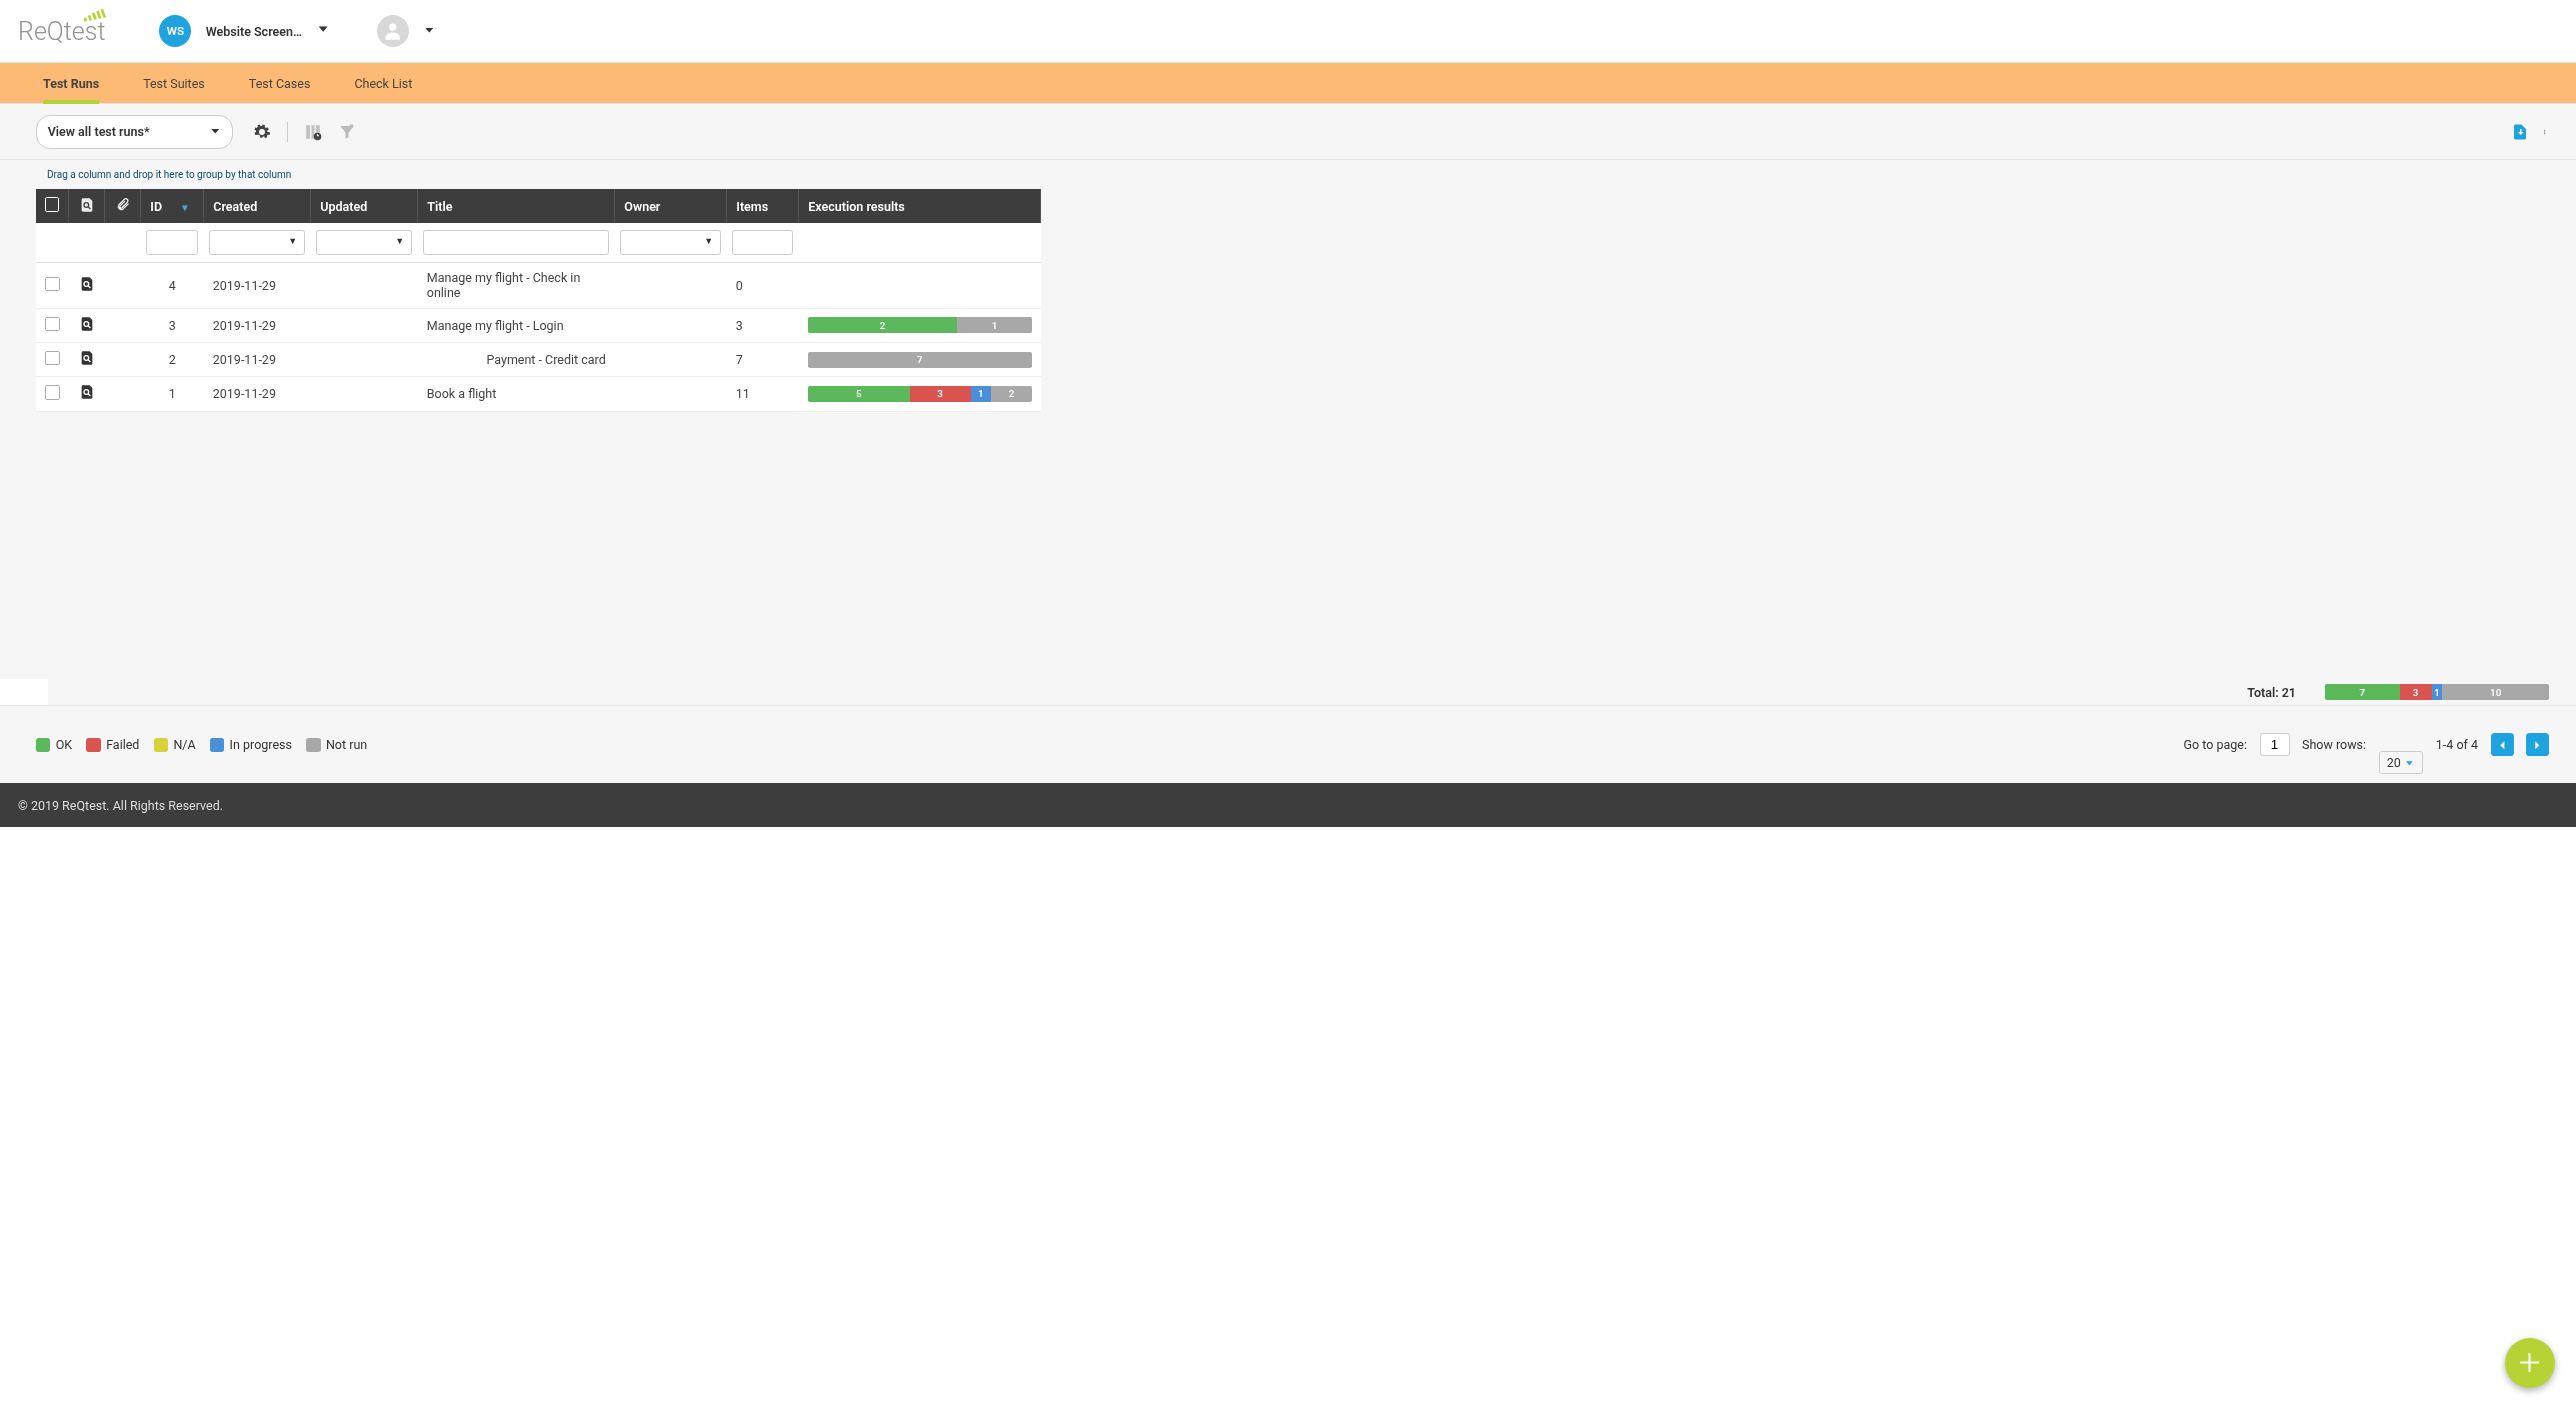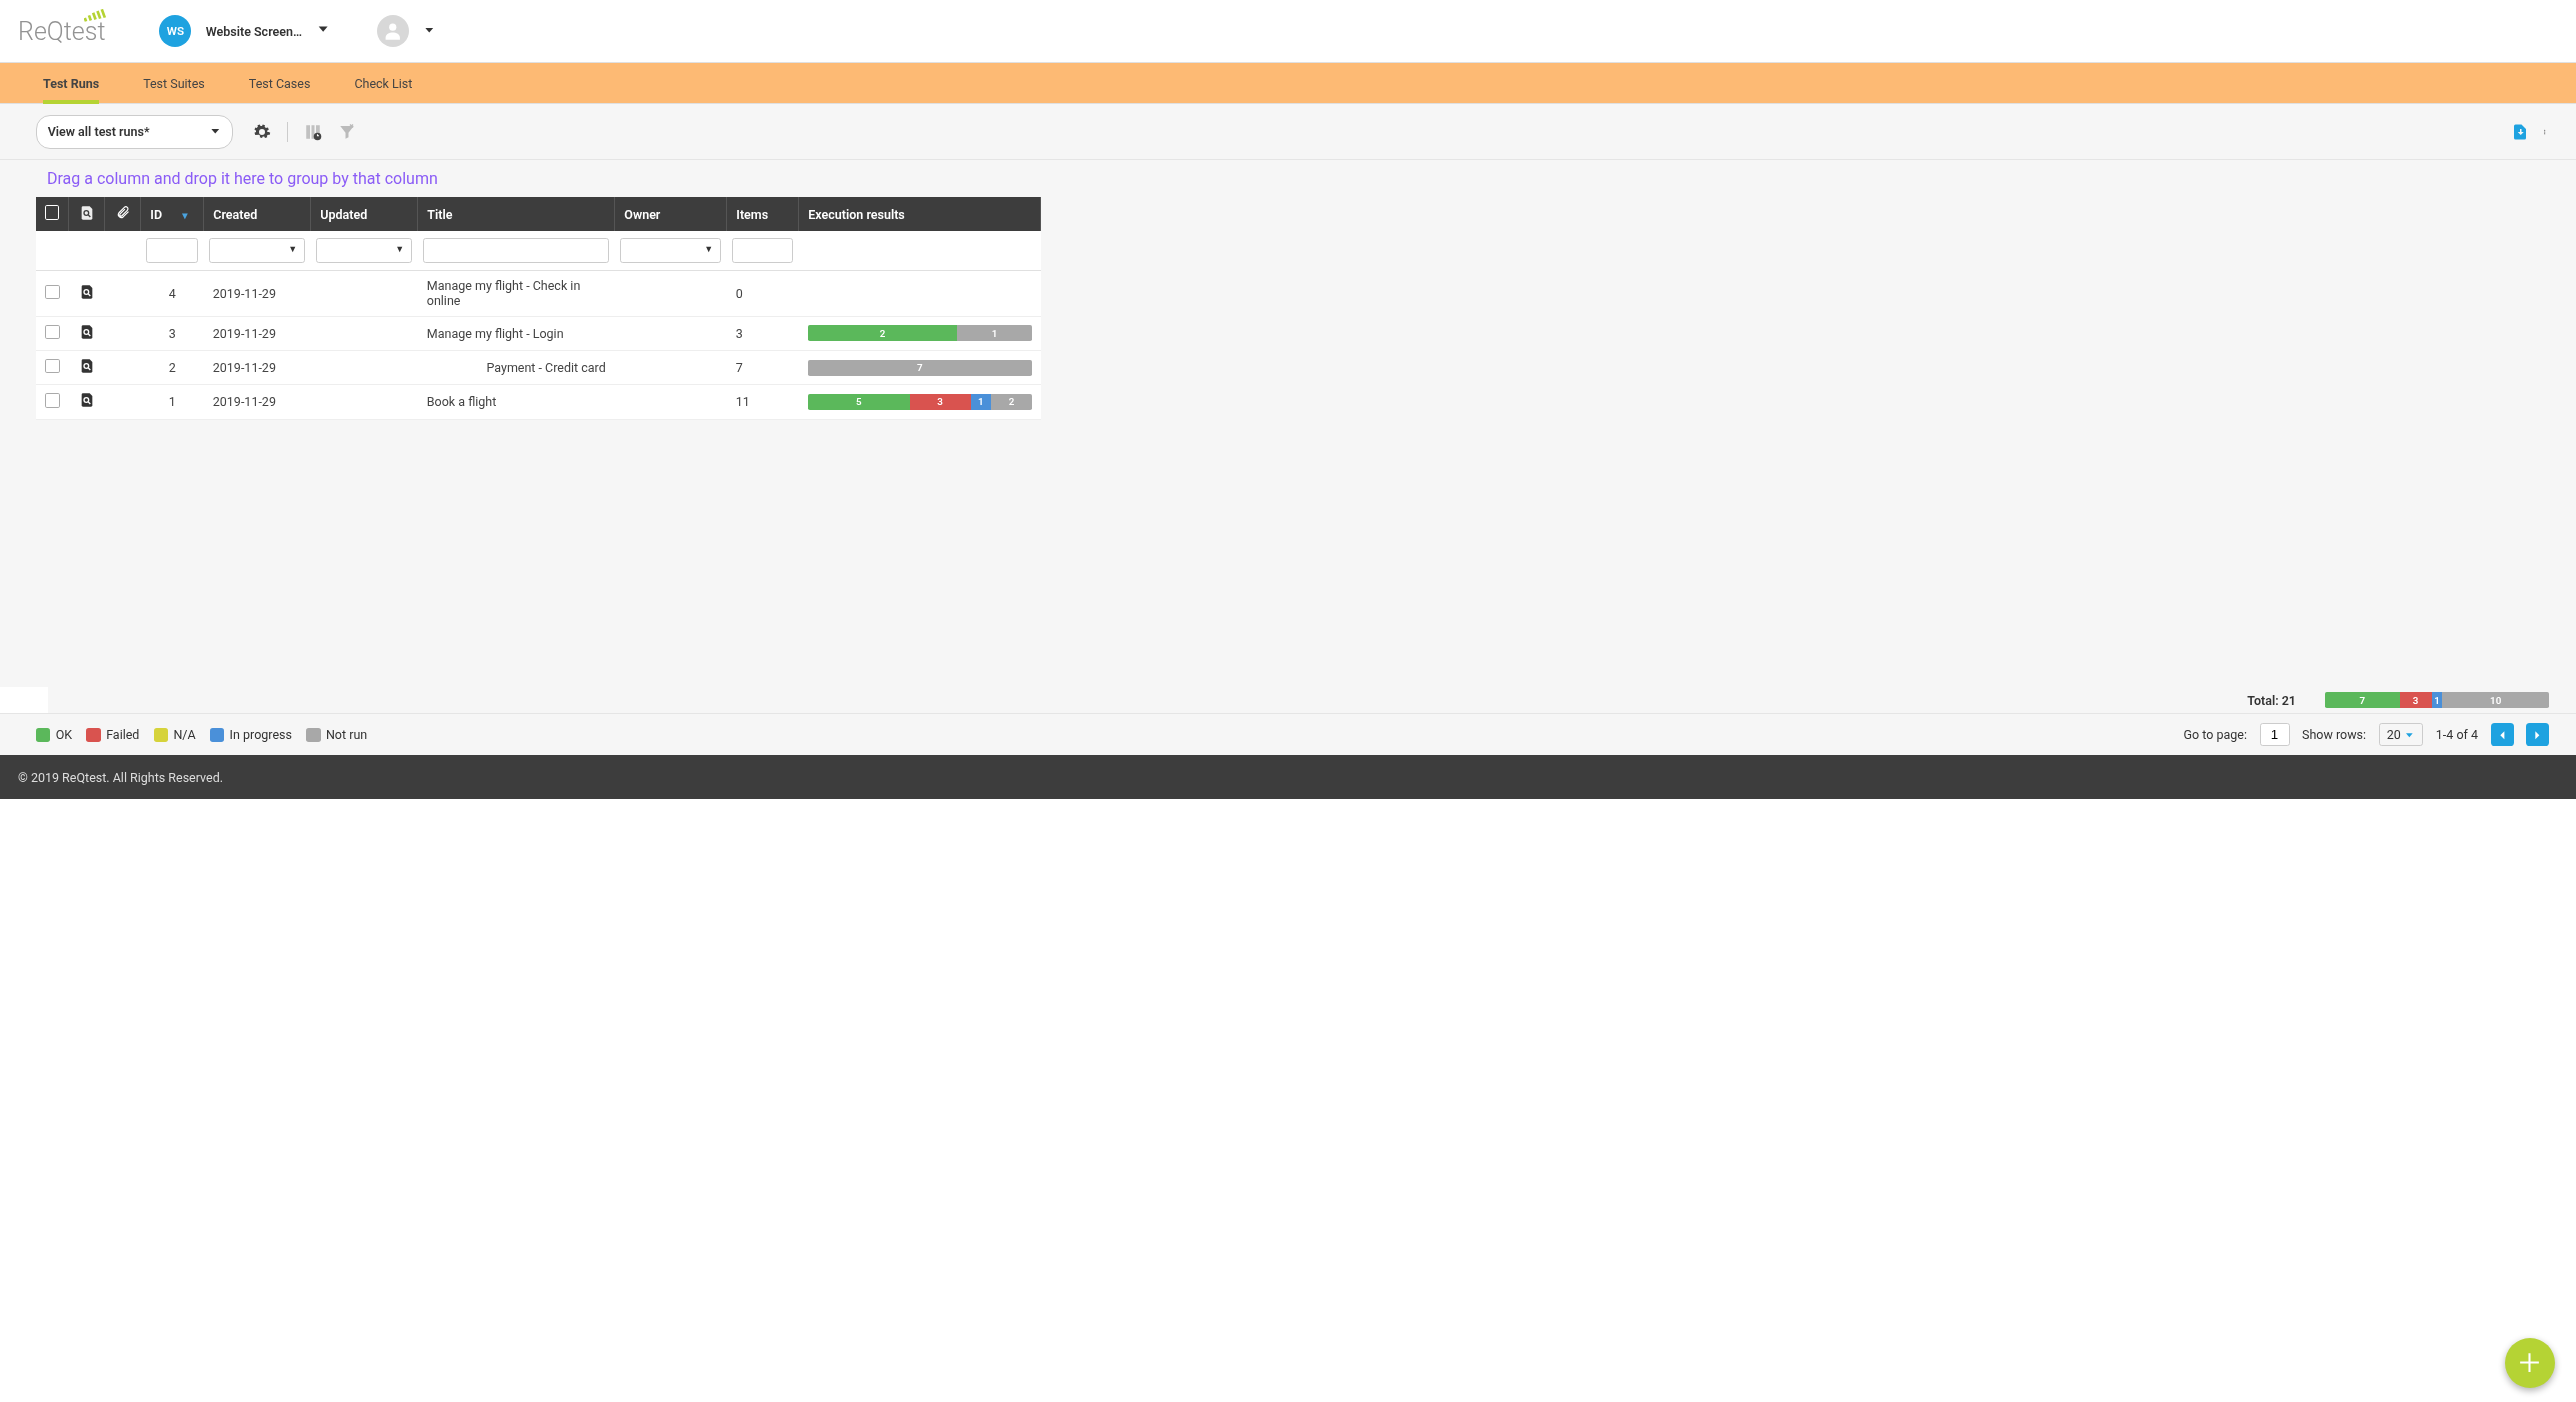--- a/index.html
+++ b/index.html
@@ -23,21 +23,21 @@
 .tab.active { font-weight: 700; }
 .tab.active::after { content: ""; position: absolute; bottom: -0.9px; left: 0; right: 0; height: 3.6px; background: #b5d334; }
 
 .toolbar { display: flex; align-items: center; padding: 10.7px 27px 10.7px 36px; background: #f6f6f6; border-bottom: 0.9px solid #e5e5e5; }
 .view-select { display: flex; align-items: center; justify-content: space-between; width: 197px; height: 34px; padding: 0 10.7px; background: #fff; border: 0.9px solid #ccc; border-radius: 14px; cursor: pointer; font-weight: 600; }
 .tool-icons { display: flex; align-items: center; gap: 16px; margin-left: 19.7px; }
 .tool-icon { width: 18px; height: 18px; fill: #444; cursor: pointer; }
 .tool-sep { width: 0.9px; height: 19.7px; background: #ccc; }
 .toolbar-right { margin-left: auto; display: flex; align-items: center; gap: 14.3px; }
 
-.grouping-hint { padding: 9px 27px 9px 47px; color: #8b5cf6; background: #f6f6f6; font-size: 16px; }
+.grouping-hint { padding: 9px 27px 9px 47px; color: #0c4a6e; background: #f6f6f6; font-size: 10px; }
 
 .table-wrap { padding: 0 27px 0 36px; background: #f6f6f6; }
 table { border-collapse: collapse; }
 th { background: #3d3d3d; color: #fff; font-weight: 600; text-align: left; padding: 7.2px 9px; border-right: 0.9px solid #555; font-size: 12.5px; height: 28px; }
 th.small { width: 31px; text-align: center; }
 .filter-row td { background: #fff; padding: 7.2px 5.4px; border-bottom: 0.9px solid #e0e0e0; }
 .filter-input { width: 100%; height: 25px; border: 0.9px solid #ccc; border-radius: 2.7px; padding: 0 5.4px; }
 .filter-select { width: 100%; height: 25px; border: 0.9px solid #ccc; border-radius: 2.7px; background: #fff; position: relative; }
 .filter-select::after { content: "▼"; position: absolute; right: 7.2px; top: 5.4px; font-size: 9px; color: #333; }
 tbody tr.data-row td { background: #fff; padding: 7.2px 9px; border-bottom: 0.9px solid #eee; color: #444; }
@@ -54,21 +54,21 @@
 
 .total-row { display: flex; align-items: center; padding: 5.4px 27px 5.4px 36px; background: #f6f6f6; margin-left: 48px; }
 .total-label { font-weight: 600; margin-right: 29px; margin-left: auto; width: 70px; text-align: right; }
 
 .footer-bar { display: flex; align-items: center; padding: 9px 27px 9px 36px; background: #f6f6f6; border-top: 0.9px solid #e5e5e5; }
 .legend { display: flex; align-items: center; gap: 14.3px; }
 .legend-item { display: flex; align-items: center; gap: 5.4px; font-size: 12.5px; }
 .legend-sq { width: 14.3px; height: 14.3px; border-radius: 2.7px; }
 .pagination { margin-left: auto; display: flex; align-items: center; gap: 12.5px; }
 .page-input { width: 30px; height: 23px; border: 0.9px solid #ccc; border-radius: 2.7px; text-align: center; }
-.rows-select { display: flex; align-items: center; gap: 3.6px; height: 23px; padding: 0 7.2px; border: 0.9px solid #ccc; border-radius: 2.7px; cursor: pointer; }
+.rows-select { display: flex; align-items: center; gap: 3.6px; height: 23px; padding: 0 7.2px; border: 0.9px solid #ccc; border-radius: 2.7px; cursor: pointer; margin-top: 36px; }
 .page-btn { width: 23px; height: 23px; background: #1ea2e0; border-radius: 3.6px; display: flex; align-items: center; justify-content: center; cursor: pointer; }
 .page-btn svg { width: 10.7px; height: 10.7px; fill: #fff; }
 
 .copyright { background: #3d3d3d; color: #ddd; padding: 14.3px 18px; font-size: 12.5px; }
 .fab { position: fixed; right: 21.5px; bottom: 14.3px; width: 50px; height: 50px; border-radius: 50%; background: #b5d334; display: flex; align-items: center; justify-content: center; box-shadow: 0 2.7px 7.2px rgba(0,0,0,0.3); cursor: pointer; }
 .fab svg { width: 25px; height: 25px; fill: #fff; }
 .sort-ind { color: #4aa3df; font-size: 9.8px; margin-left: 18px; }
 .content-area { min-height: 267px; background: #f6f6f6; padding-left: 36px; padding-right: 27px; }
 </style>
 </head>

